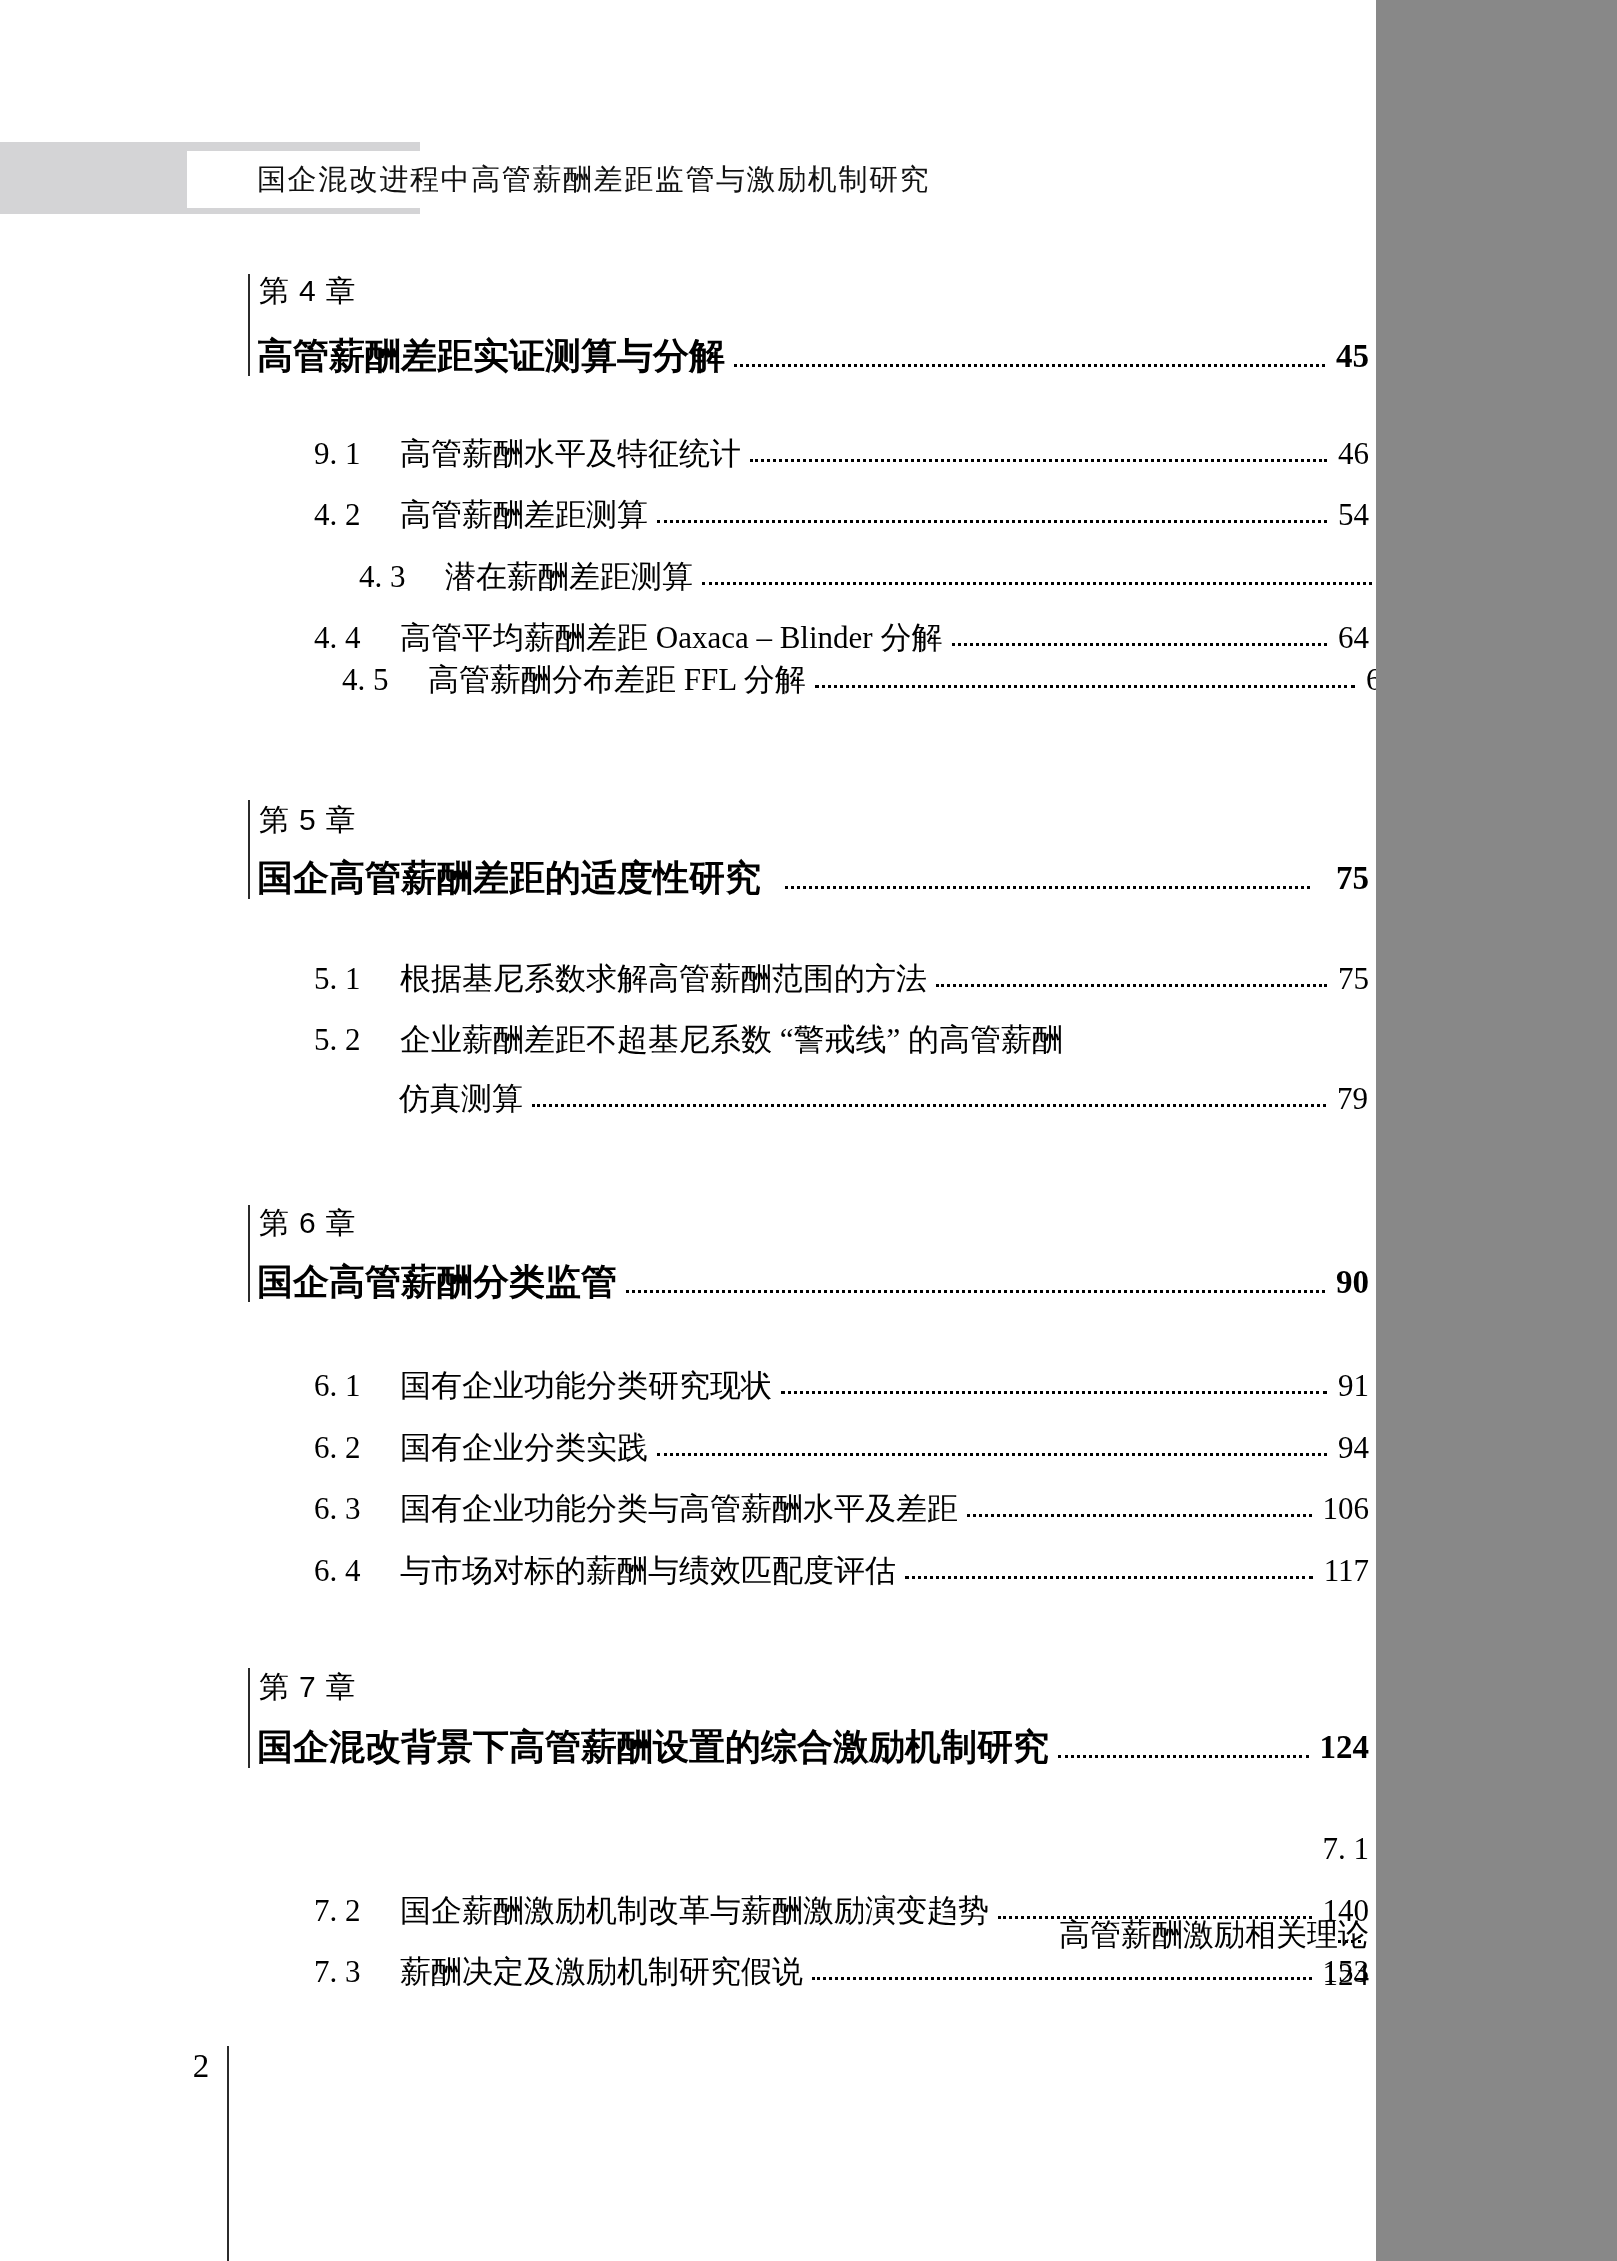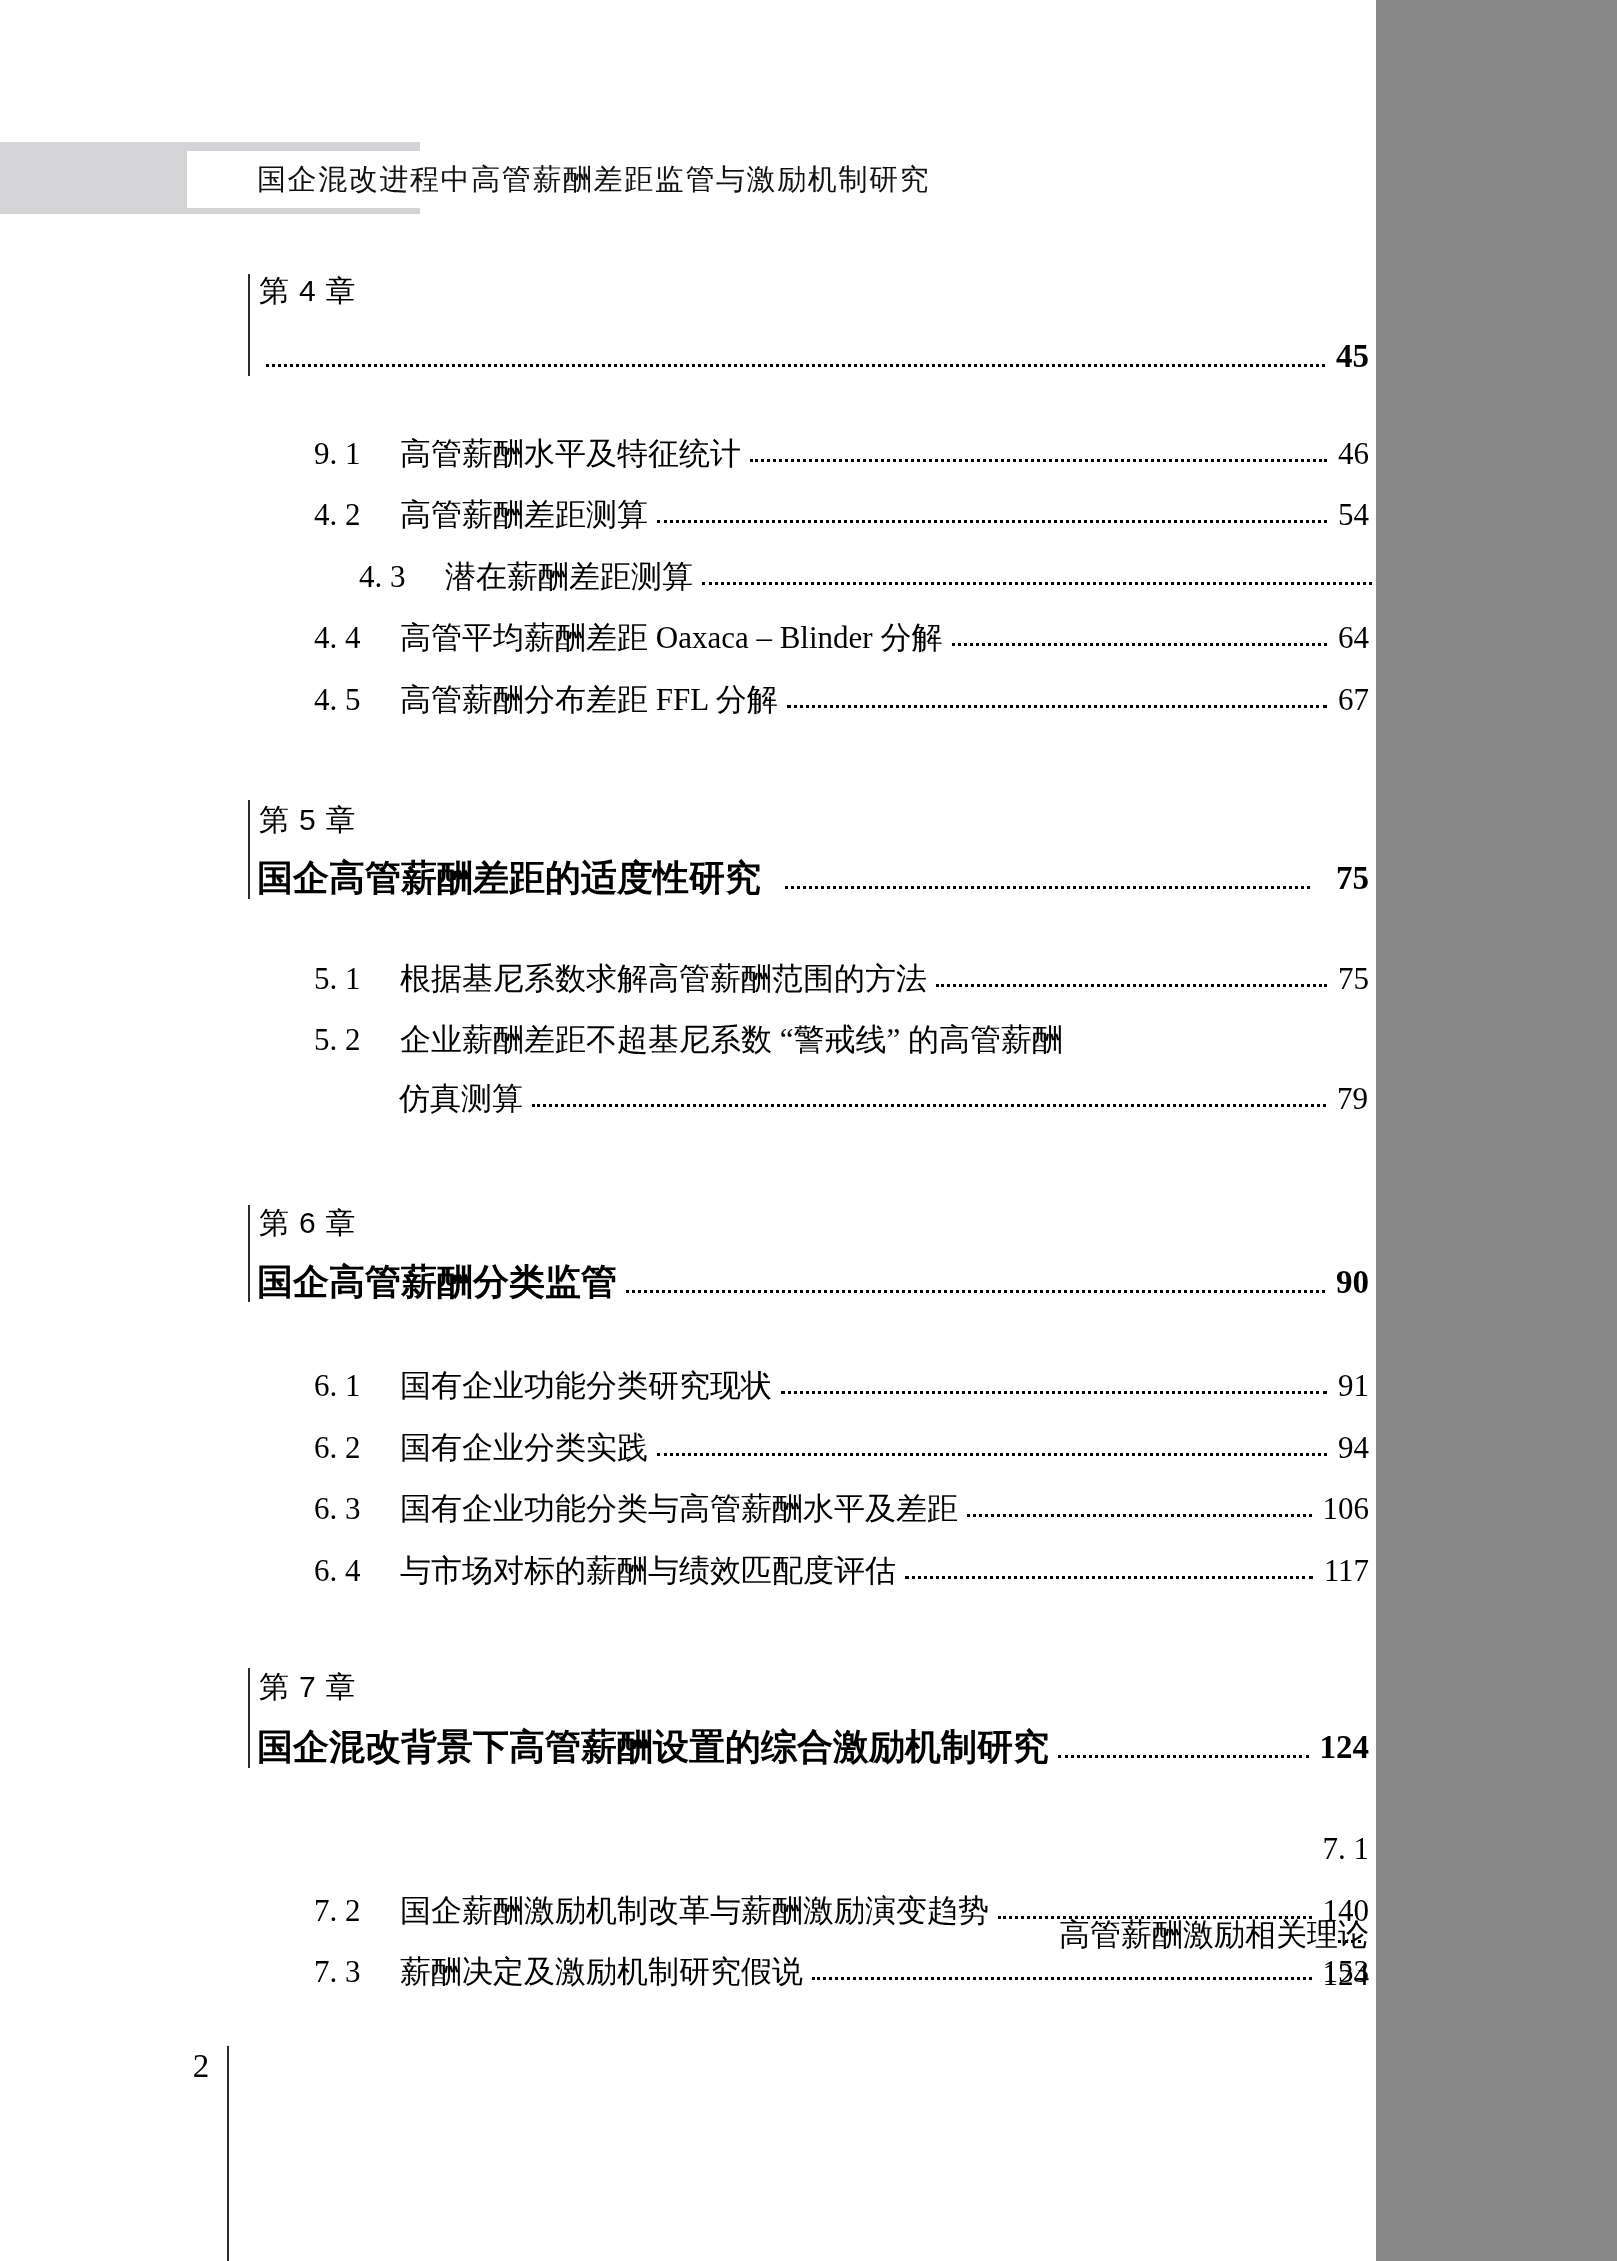--- a/index.html
+++ b/index.html
@@ -44,20 +44,21 @@
 
 <div id="page">
 
   <div class="band"></div>
   <div class="band-window"></div>
   <div class="header-title">国企混改进程中高管薪酬差距监管与激励机制研究</div>
 
   <div class="vrule" style="top:274px; height:102px; left:248px;"></div>
   <div class="chap-label" style="top:271px;">第 4 章</div>
   <div class="row chap-title-row" style="top:333px;">
+    <span class="ttl">高管薪酬差距实证测算与分解</span>
     <span class="leader"></span>
     <span class="pg">45</span>
   </div>
   <div class="row sec-row" style="top:434px;">
     <span class="num">9. 1</span>
     <span class="ttl">高管薪酬水平及特征统计</span>
     <span class="leader"></span>
     <span class="pg">46</span>
   </div>
   <div class="row sec-row" style="top:495px;">
@@ -71,21 +72,21 @@
     <span class="ttl">潜在薪酬差距测算</span>
     <span class="leader"></span>
     <span class="pg">62</span>
   </div>
   <div class="row sec-row" style="top:618px;">
     <span class="num">4. 4</span>
     <span class="ttl">高管平均薪酬差距 Oaxaca – Blinder 分解</span>
     <span class="leader"></span>
     <span class="pg">64</span>
   </div>
-  <div class="row sec-row" style="top:680px;">
+  <div class="row sec-row" style="top:660px;margin-left:28px;">
     <span class="num">4. 5</span>
     <span class="ttl">高管薪酬分布差距 FFL 分解</span>
     <span class="leader"></span>
     <span class="pg">67</span>
   </div>
 
   <div class="vrule" style="top:800px; height:99px; left:248px;"></div>
   <div class="chap-label" style="top:800px;">第 5 章</div>
   <div class="row chap-title-row" style="top:855px;gap:15px;">
     <span class="ttl">国企高管薪酬差距的适度性研究</span>

